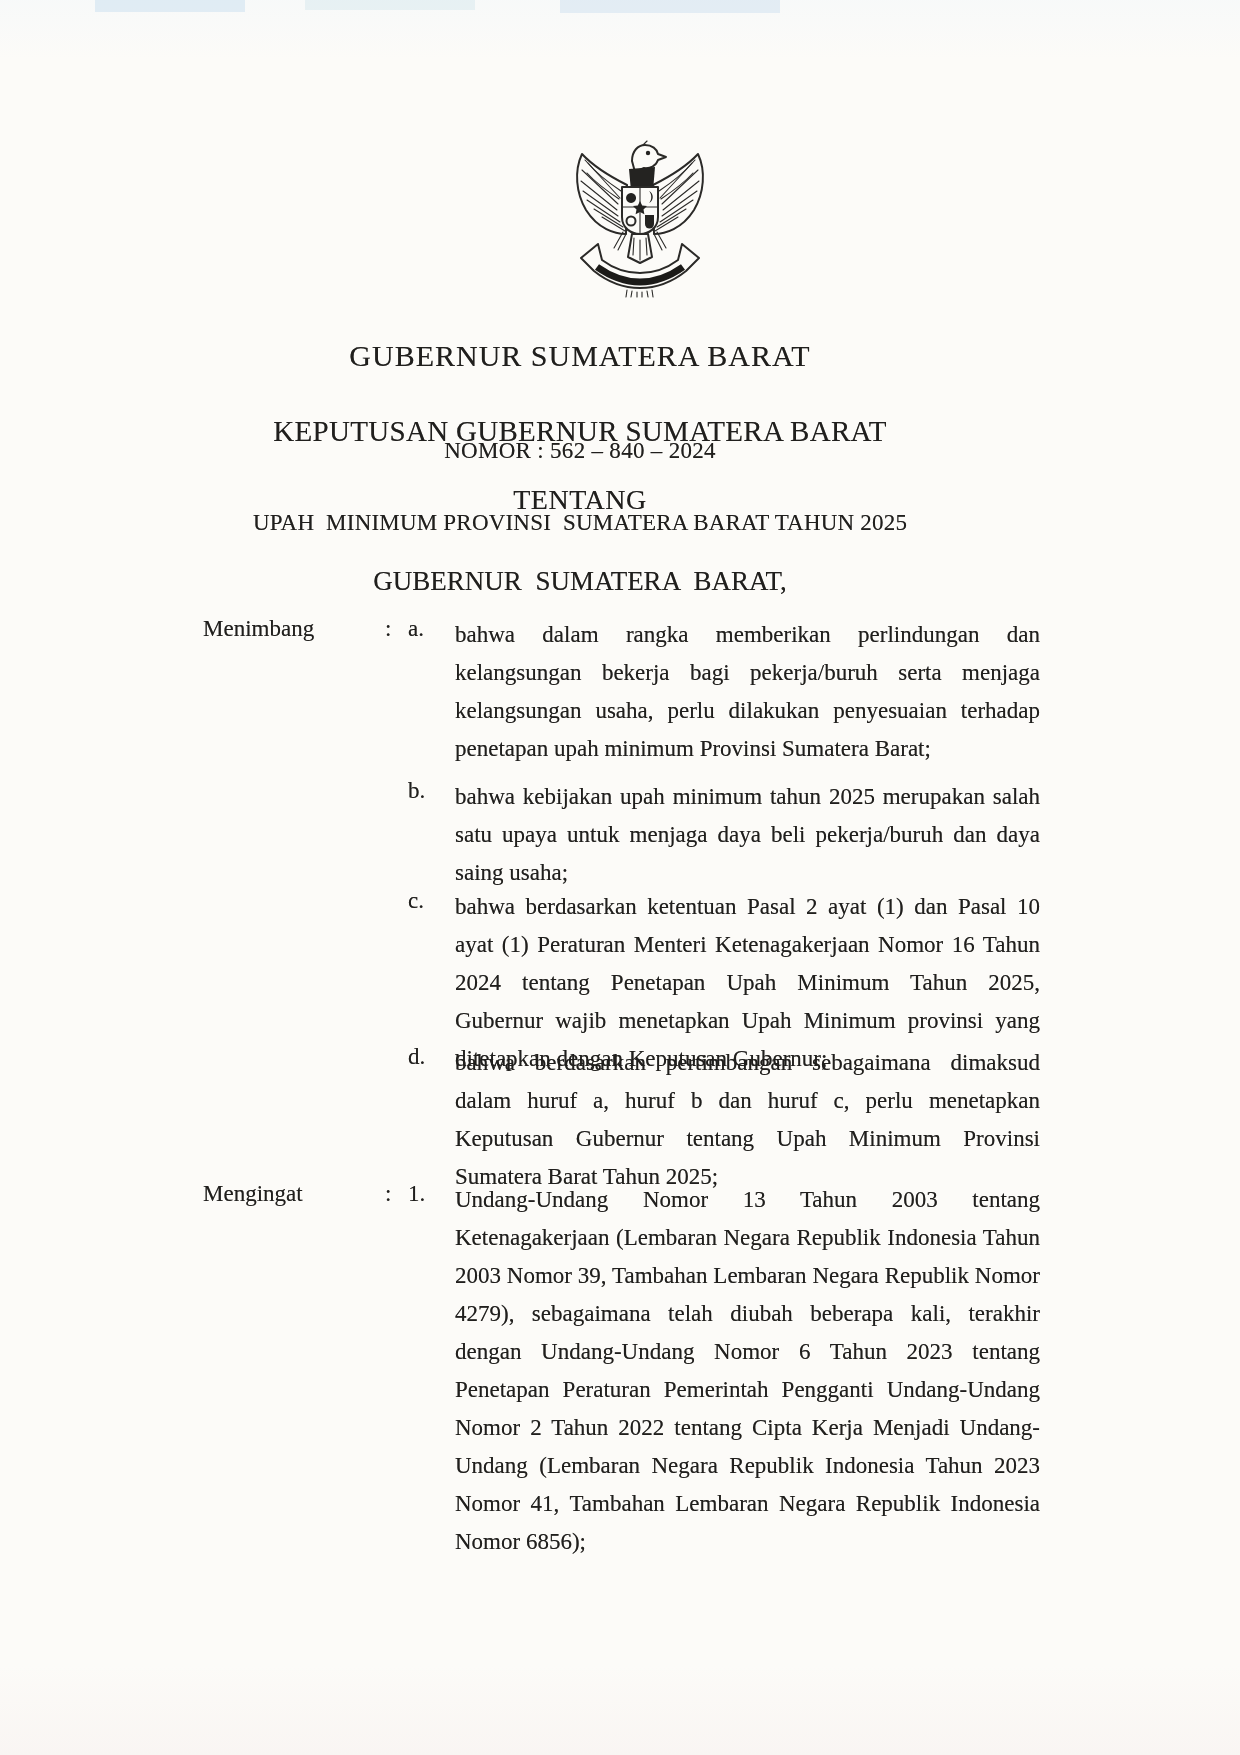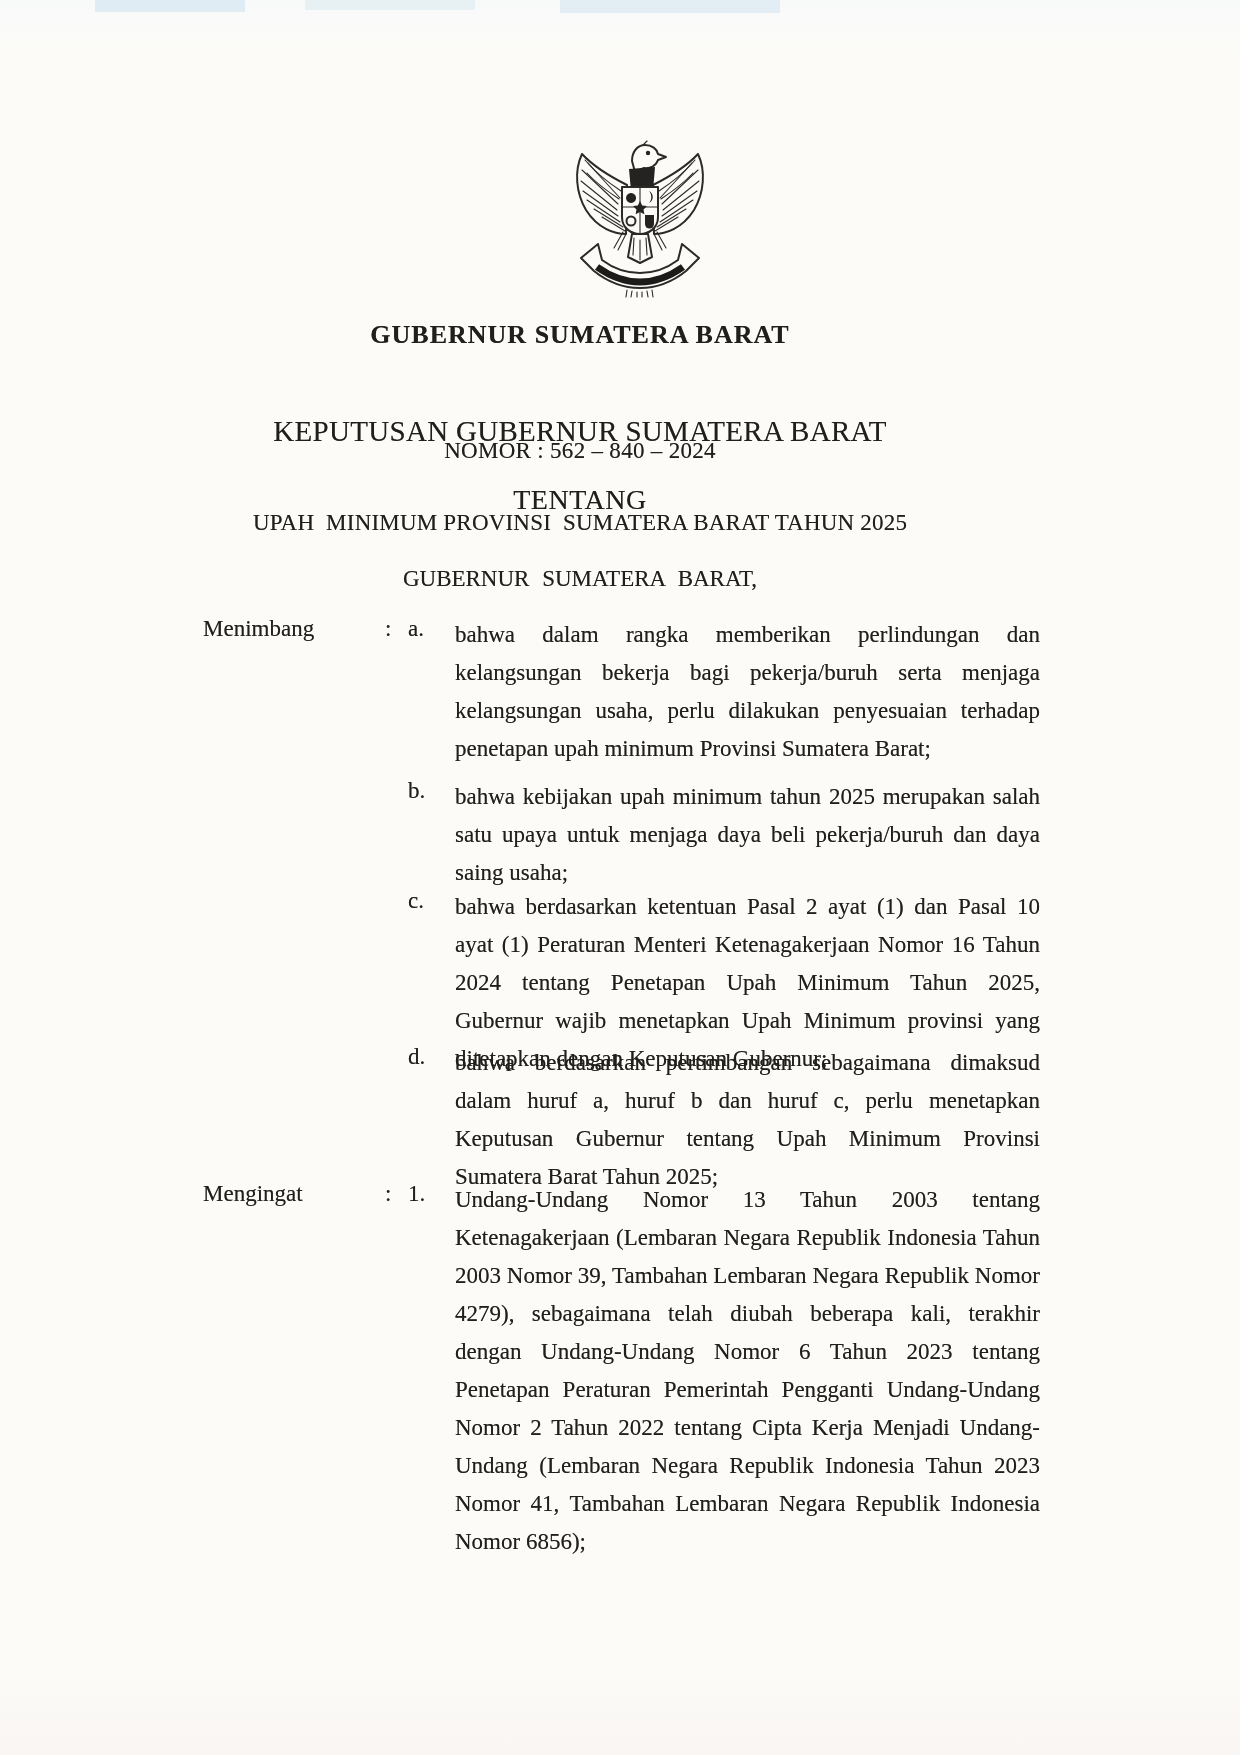--- a/index.html
+++ b/index.html
@@ -15,26 +15,26 @@
     color:#201f1d;
     overflow:hidden;
     text-shadow:0 0 0.6px rgba(32,31,29,0.55);
   }
   .artifact{position:absolute;pointer-events:none;}
   .a1{left:95px;top:0;width:150px;height:12px;background:rgba(170,205,232,0.30);}
   .a2{left:305px;top:0;width:170px;height:10px;background:rgba(175,210,225,0.22);}
   .a3{left:560px;top:0;width:220px;height:13px;background:rgba(165,200,230,0.26);}
   .emblem{position:absolute;left:571px;top:140px;width:138px;height:158px;}
   .centerline{position:absolute;left:180px;width:800px;text-align:center;white-space:pre;}
-  .doc-title{top:320px;font-size:26px;font-weight:bold;letter-spacing:1px;}
+  .doc-title{top:339px;font-size:30px;font-weight:normal;letter-spacing:1px;}
   .doc-type{top:415px;font-size:29px;letter-spacing:0.3px;}
   .doc-number{top:438px;font-size:23px;letter-spacing:0.3px;}
   .tentang{top:484px;font-size:28px;letter-spacing:0.5px;}
   .subject{top:510px;font-size:23px;letter-spacing:0.2px;}
-  .salutation{top:566px;font-size:23px;word-spacing:7px;}
+  .salutation{top:566px;font-size:27px;word-spacing:7px;}
   .sec-label{position:absolute;left:203px;font-size:23px;}
   .sec-colon{position:absolute;left:385px;font-size:23px;}
   .item-letter{position:absolute;left:408px;font-size:23px;}
   .item-text{
     position:absolute;left:455px;width:585px;
     font-size:23px;line-height:38px;
     text-align:justify;text-justify:inter-word;
   }
   .t618{top:616px;} .t780{top:778px;} .t890{top:888px;} .t1046{top:1044px;} .t1183{top:1181px;}
   svg .ln{stroke:#2b2a28;fill:none;stroke-width:2;stroke-linecap:round;stroke-linejoin:round;}

